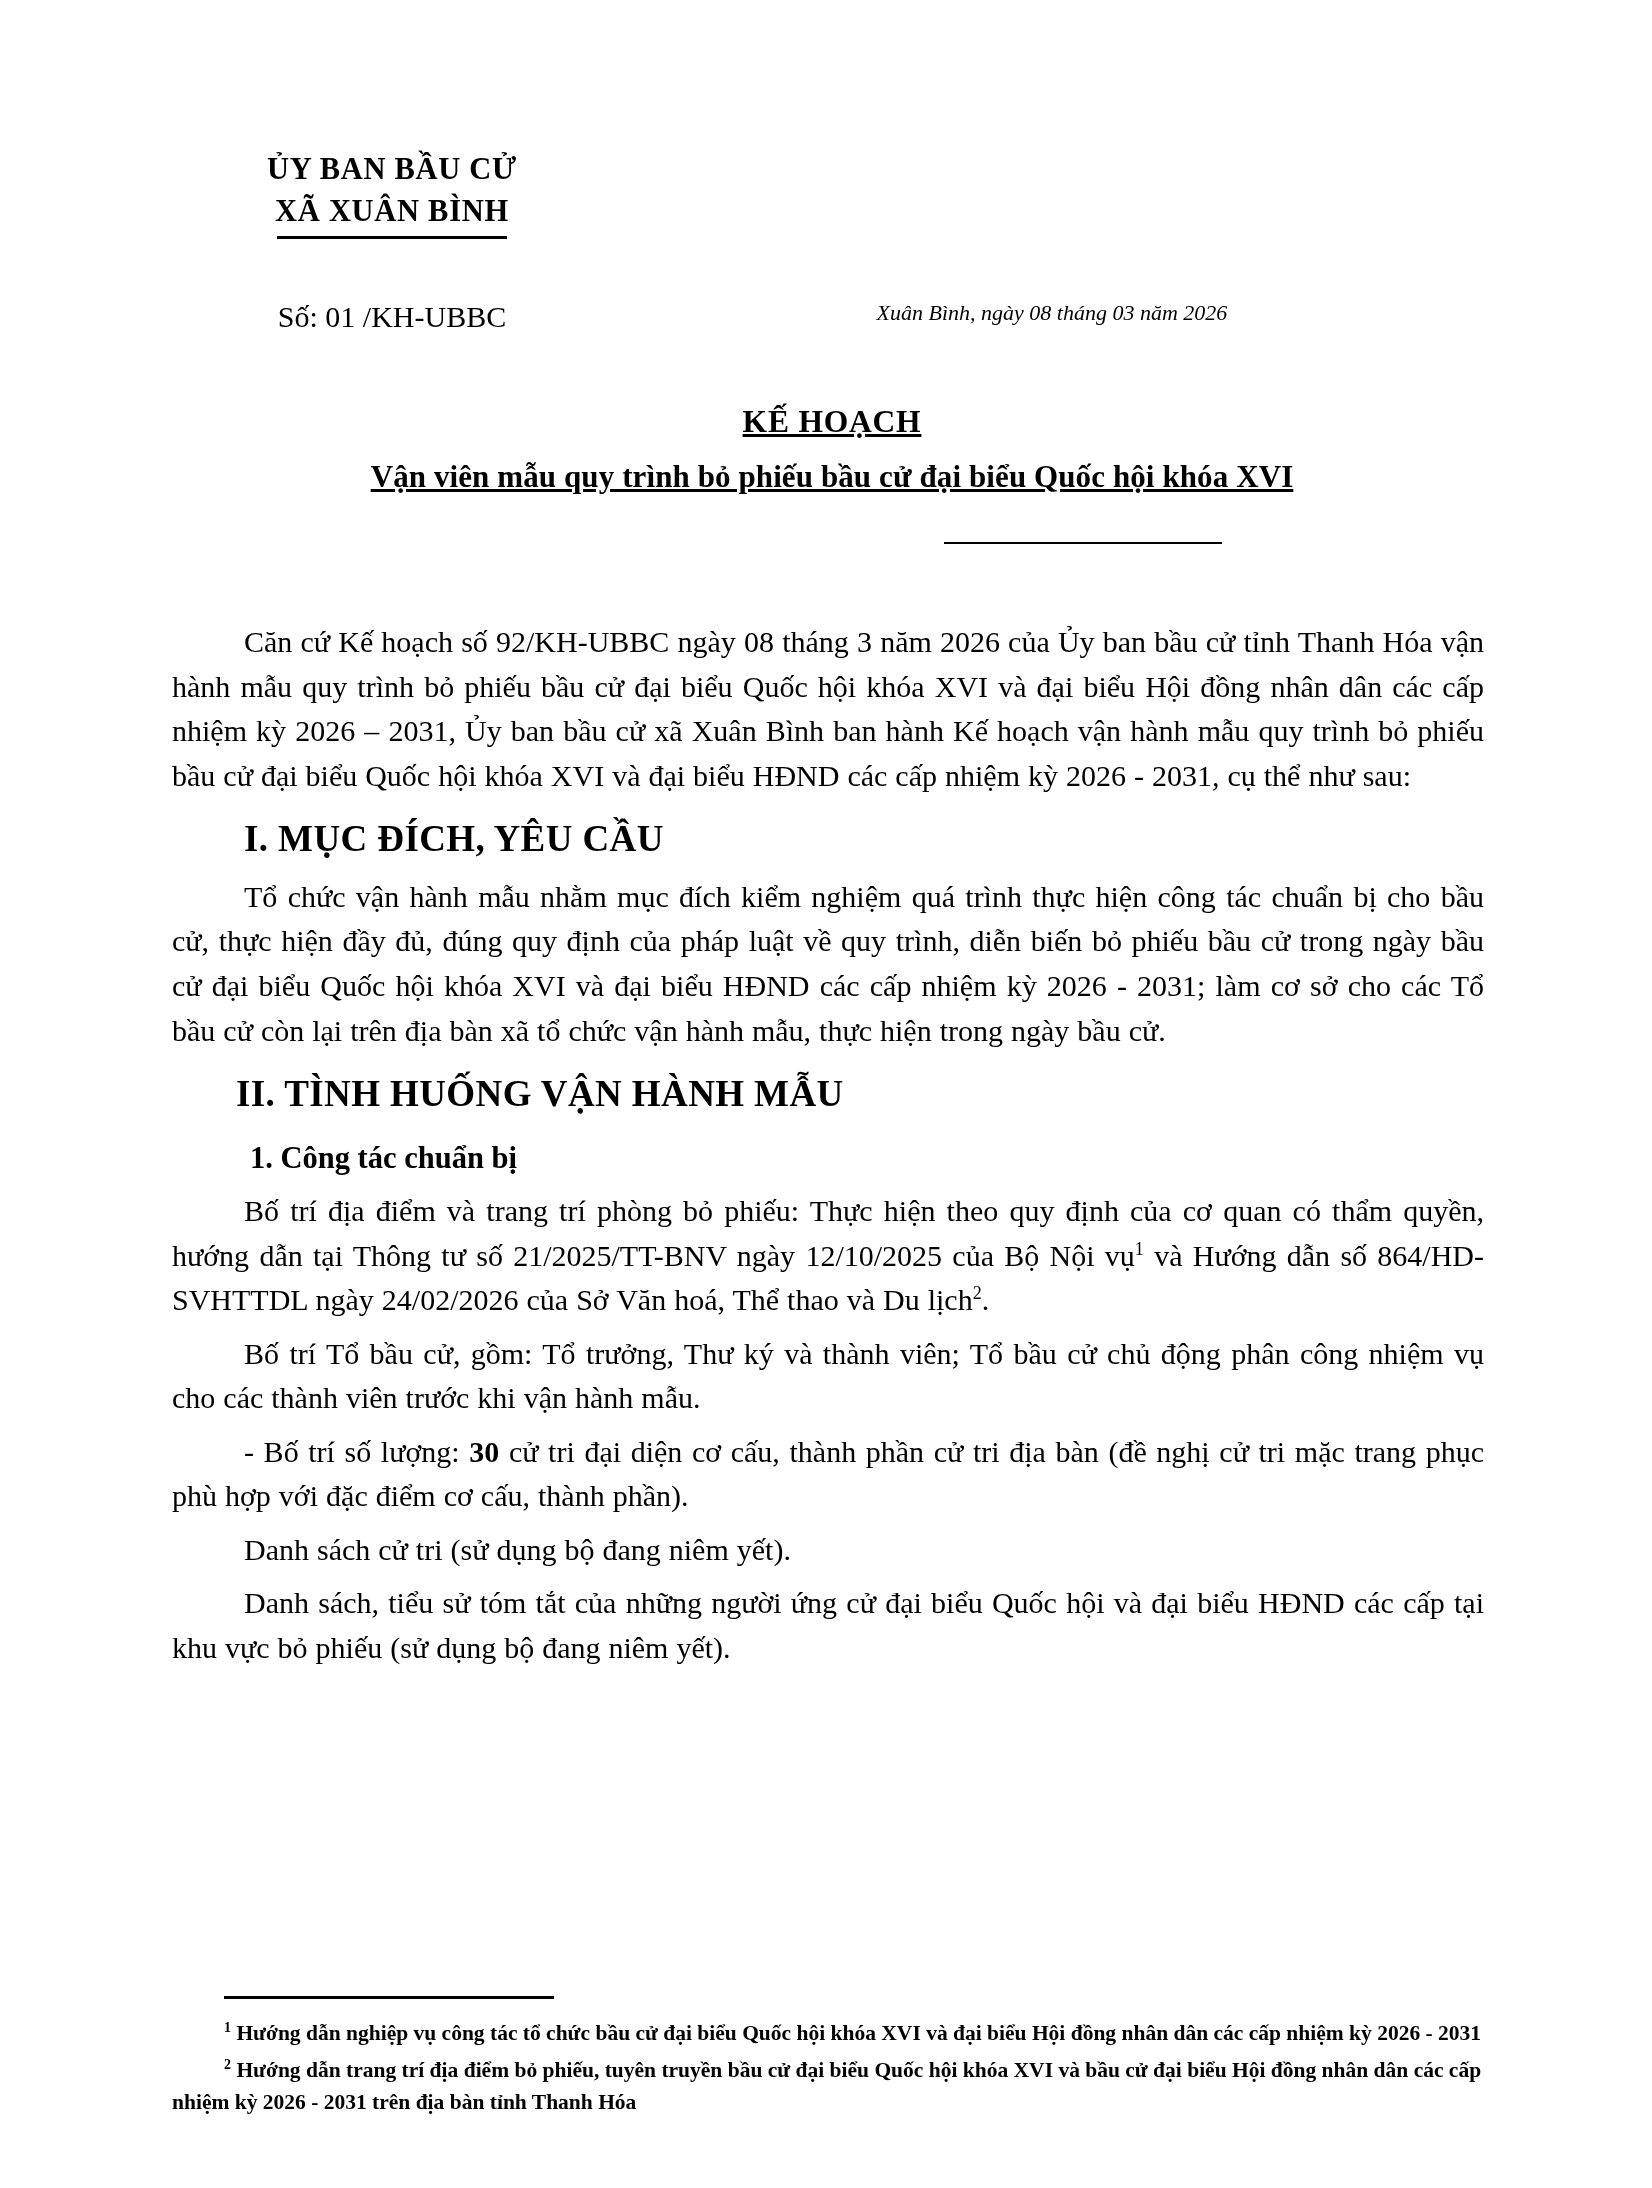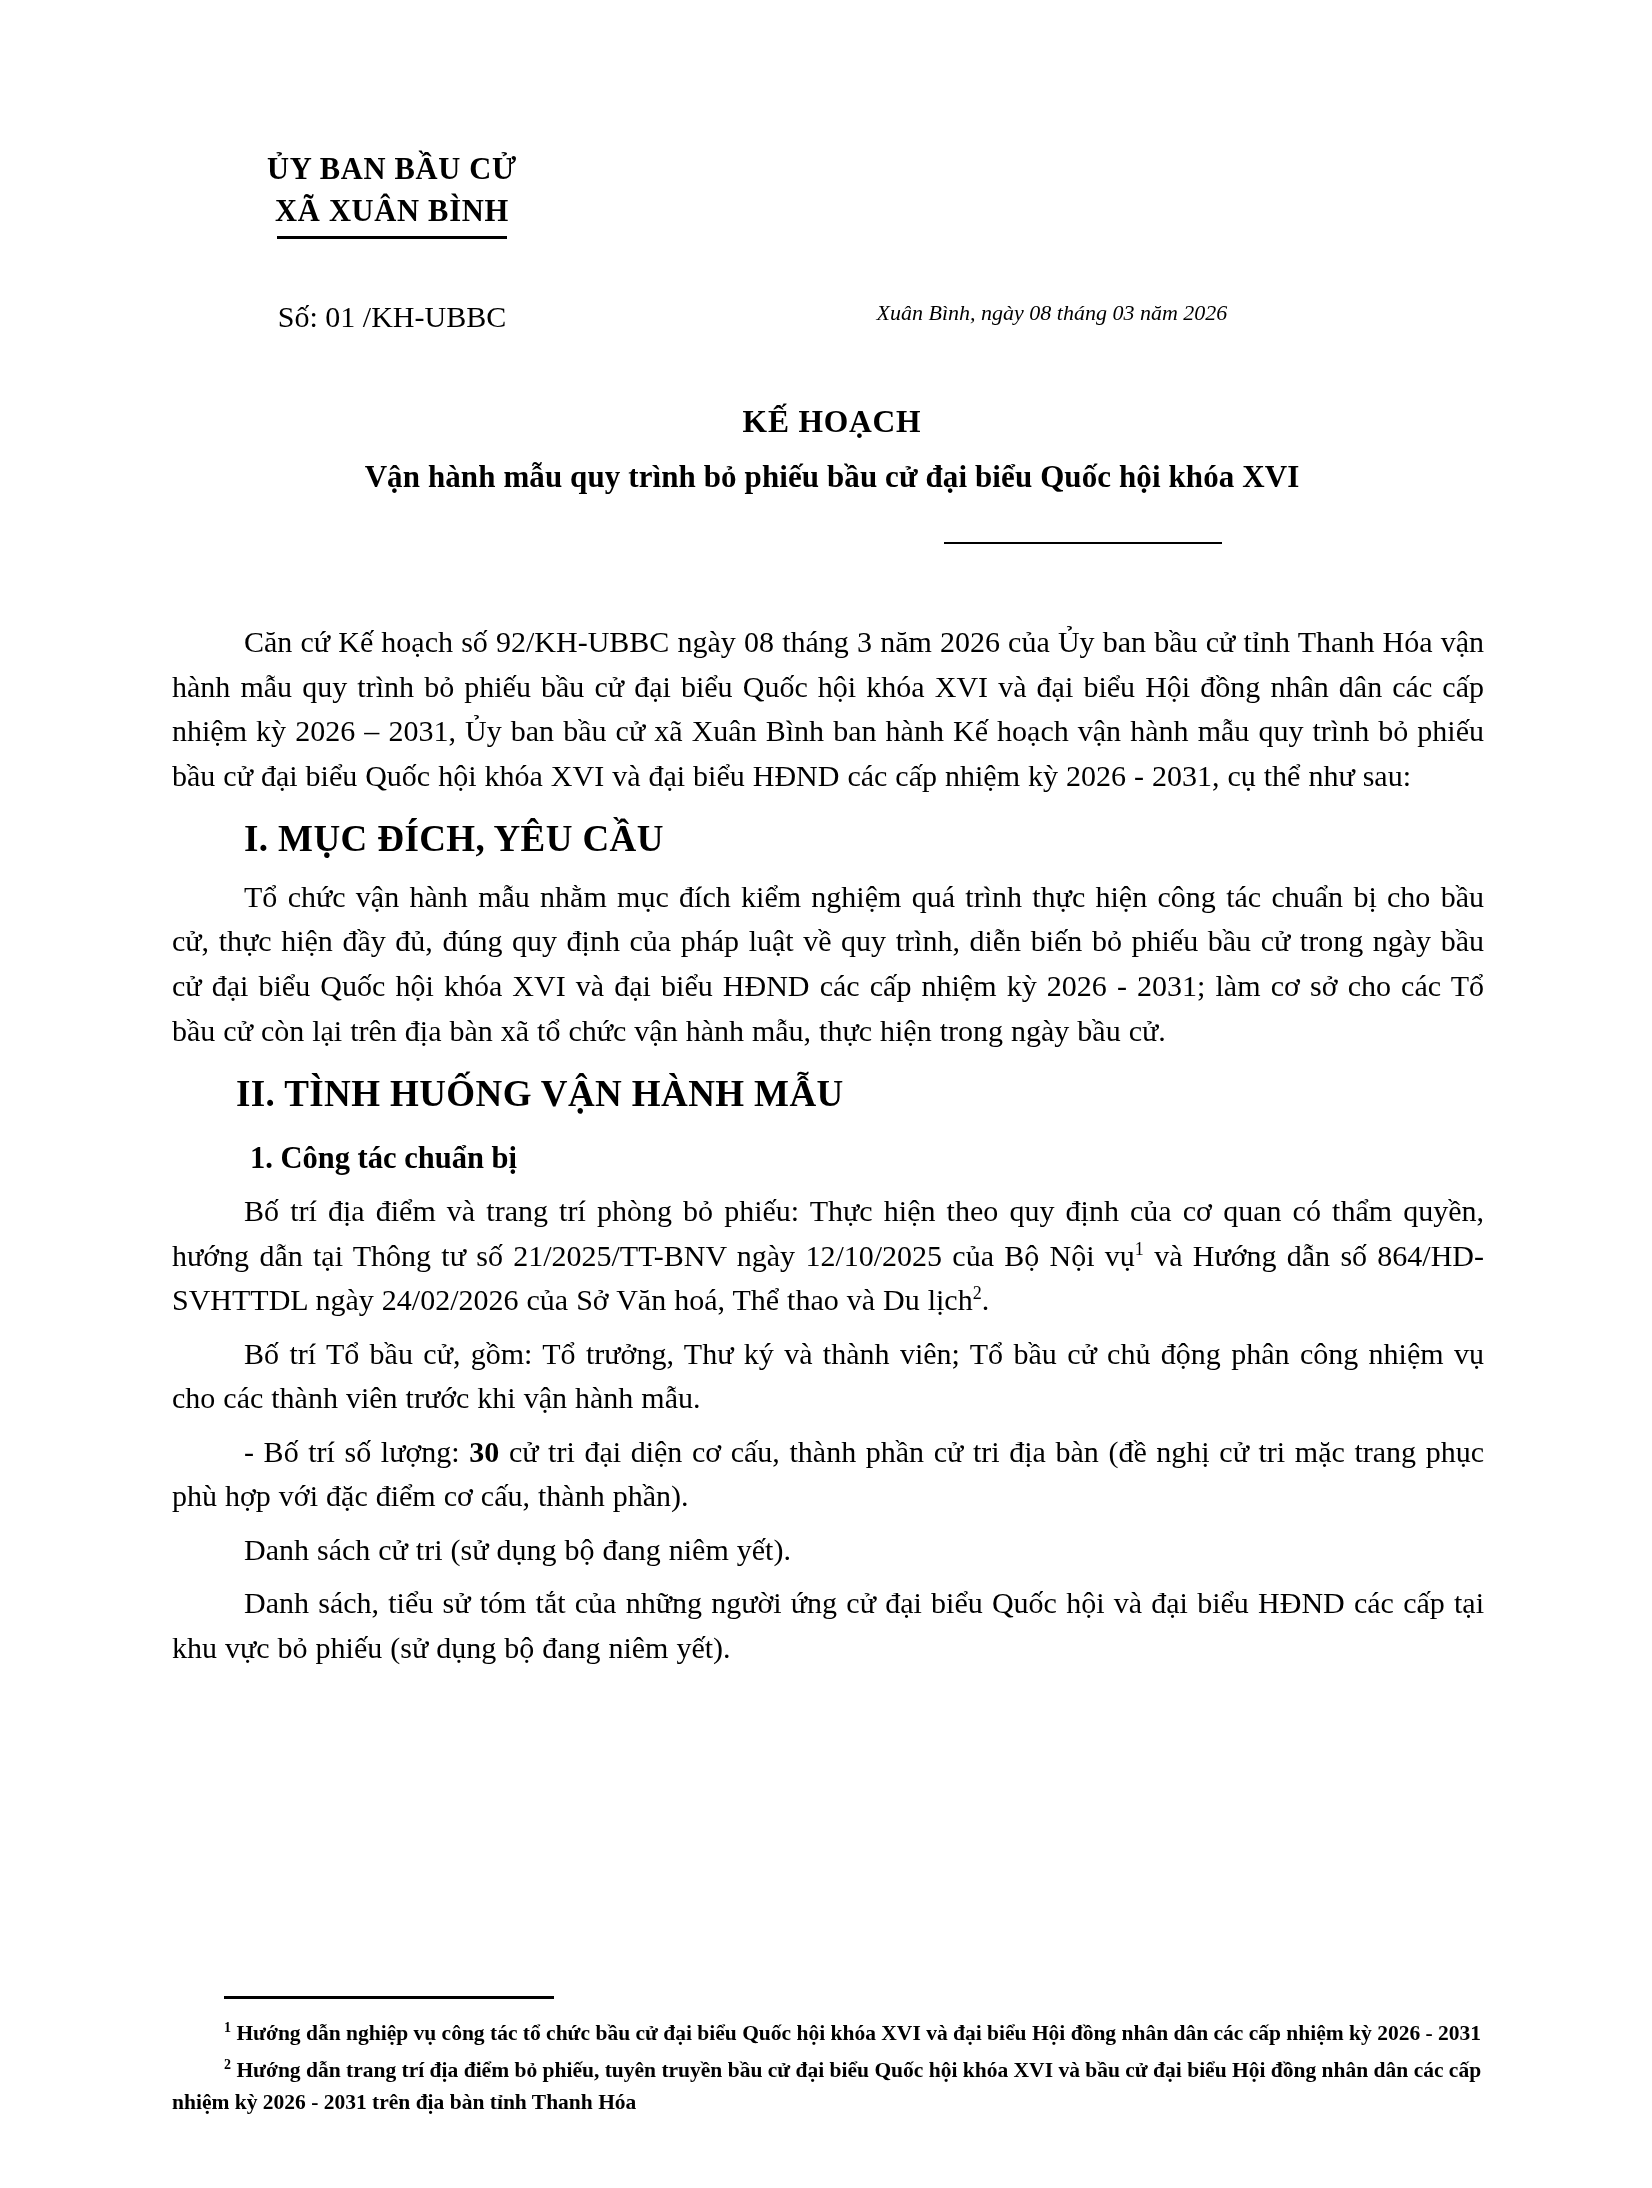--- a/index.html
+++ b/index.html
@@ -102,20 +102,21 @@
     white-space: nowrap;
   }
 
   
   .title-block {
     position: absolute;
     left: 172px;
     top: 398px;
     width: 1320px;
     text-align: center;
+    text-decoration: underline;
   }
   .title-main {
     font-size: 31.5px;
     font-weight: bold;
     letter-spacing: 0.8px;
     line-height: 1.5;
   }
   .title-sub {
     font-size: 31px;
     font-weight: bold;
@@ -220,21 +221,21 @@
     </div>
   </div>
 
   <div class="num-date-row">
     <div class="doc-number">Số: 01   /KH-UBBC</div>
     <div class="doc-place-date">Xuân Bình, ngày 08 tháng 03 năm 2026</div>
   </div>
 
   <div class="title-block">
     <div class="title-main">KẾ HOẠCH</div>
-    <div class="title-sub">Vận hành mẫu quy trình bỏ phiếu bầu cử đại biểu Quốc hội khóa XVI</div>
+    <div class="title-sub">Vận viên mẫu quy trình bỏ phiếu bầu cử đại biểu Quốc hội khóa XVI</div>
     <div class="title-sub">
       <span class="title-sub-line2">
         <span class="title-underline-partial"></span>
       </span>
     </div>
   </div>
 
   <div class="body-area">
 
     <p class="body-p">Căn cứ Kế hoạch số 92/KH-UBBC ngày 08 tháng 3 năm 2026 của Ủy ban bầu cử tỉnh Thanh Hóa vận hành mẫu quy trình bỏ phiếu bầu cử đại biểu Quốc hội khóa XVI và đại biểu Hội đồng nhân dân các cấp nhiệm kỳ 2026 – 2031, Ủy ban bầu cử xã Xuân Bình ban hành Kế hoạch vận hành mẫu quy trình bỏ phiếu bầu cử đại biểu Quốc hội khóa XVI và đại biểu HĐND các cấp nhiệm kỳ 2026 - 2031, cụ thể như sau:</p>

